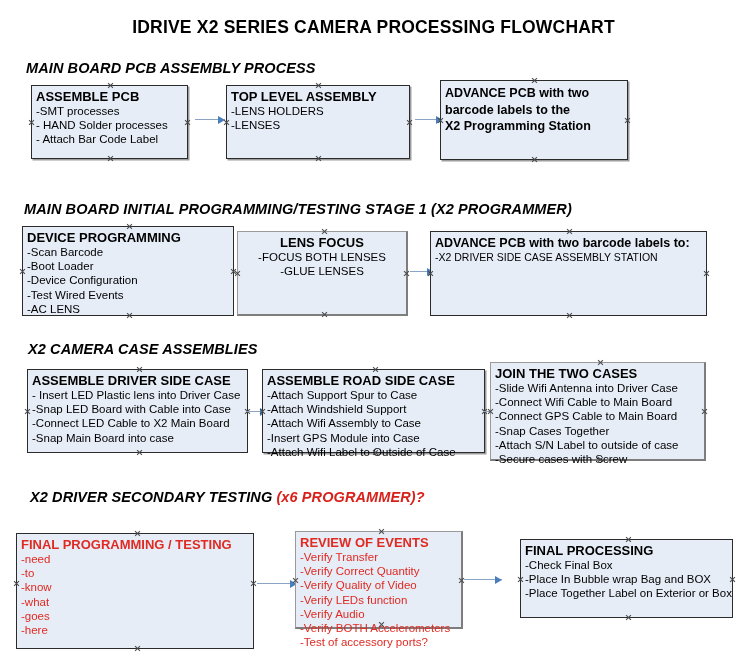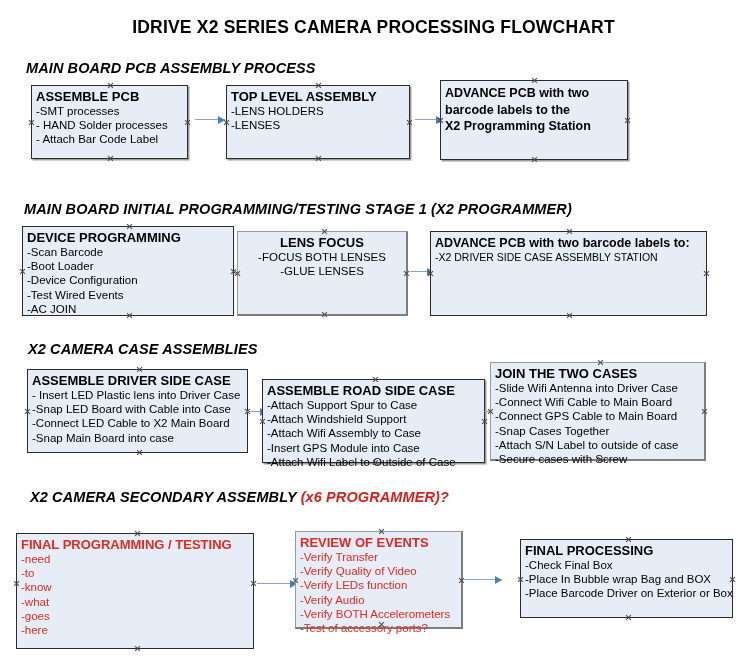--- a/index.html
+++ b/index.html
@@ -204,21 +204,21 @@
     <span>MAIN BOARD INITIAL PROGRAMMING/TESTING STAGE 1 (X2 PROGRAMMER)</span>
   </div>
 
   <div class="box thin" style="left:22px; top:226px; width:212px; height:90px;">
     <div class="box-inner">
       <div class="box-title">DEVICE PROGRAMMING</div>
       <div class="box-line">-Scan Barcode</div>
       <div class="box-line">-Boot Loader</div>
       <div class="box-line">-Device Configuration</div>
       <div class="box-line">-Test Wired Events</div>
-      <div class="box-line">-AC JOIN</div>
+      <div class="box-line">-AC LENS</div>
     </div>
     <span class="handle" style="left:103px; top:-4px;"></span>
     <span class="handle" style="left:103px; bottom:-4px;"></span>
     <span class="handle" style="left:-4px; top:41px;"></span>
     <span class="handle" style="right:-4px; top:41px;"></span>
   </div>
 
   <div class="arrow" style="left:240px; top:267px; width:24px;">
     <span class="shaft"></span>
       <span class="head"></span>
@@ -268,21 +268,21 @@
     <span class="handle" style="left:108px; bottom:-4px;"></span>
     <span class="handle" style="left:-4px; top:38px;"></span>
     <span class="handle" style="right:-4px; top:38px;"></span>
   </div>
 
   <div class="arrow" style="left:247px; top:407px; width:20px;">
     <span class="shaft"></span>
       <span class="head"></span>
   </div>
 
-  <div class="box shadowed" style="left:262px; top:379px; width:223px; height:84px;">
+  <div class="box shadowed" style="left:262px; top:369px; width:223px; height:84px;">
     <div class="box-inner">
       <div class="box-title">ASSEMBLE ROAD SIDE CASE</div>
       <div class="box-line">-Attach Support Spur to Case</div>
       <div class="box-line">-Attach Windshield Support</div>
       <div class="box-line">-Attach Wifi Assembly to Case</div>
       <div class="box-line">-Insert GPS Module into Case</div>
       <div class="box-line">-Attach Wifi Label to Outside of Case</div>
     </div>
     <span class="handle" style="left:109px; top:-4px;"></span>
     <span class="handle" style="left:109px; bottom:-4px;"></span>
@@ -305,21 +305,21 @@
       <div class="box-line">-Attach S/N Label to outside of case</div>
       <div class="box-line">-Secure cases with Screw</div>
     </div>
     <span class="handle" style="left:106px; top:-4px;"></span>
     <span class="handle" style="left:106px; bottom:-4px;"></span>
     <span class="handle" style="left:-4px; top:45px;"></span>
     <span class="handle" style="right:-4px; top:45px;"></span>
   </div>
 
   <div class="section-heading" style="left:30px; top:489px;">
-    <span>X2 CAMERA SECONDARY ASSEMBLY </span><span class="accent">(x6 PROGRAMMER)?</span>
+    <span>X2 DRIVER SECONDARY TESTING </span><span class="accent">(x6 PROGRAMMER)?</span>
   </div>
 
   <div class="box thin red" style="left:16px; top:533px; width:238px; height:116px;">
     <div class="box-inner">
       <div class="box-title">FINAL PROGRAMMING / TESTING</div>
       <div class="box-line">-need</div>
       <div class="box-line">-to</div>
       <div class="box-line">-know</div>
       <div class="box-line">-what</div>
       <div class="box-line">-goes</div>
@@ -333,20 +333,21 @@
 
   <div class="arrow" style="left:257px; top:579px; width:40px;">
     <span class="shaft"></span>
       <span class="head"></span>
   </div>
 
   <div class="box thick red" style="left:295px; top:531px; width:168px; height:98px;">
     <div class="box-inner">
       <div class="box-title">REVIEW OF EVENTS</div>
       <div class="box-line">-Verify Transfer</div>
+      <div class="box-line">-Verify Correct Quantity</div>
       <div class="box-line">-Verify Quality of Video</div>
       <div class="box-line">-Verify LEDs function</div>
       <div class="box-line">-Verify Audio</div>
       <div class="box-line">-Verify BOTH Accelerometers</div>
       <div class="box-line">-Test of accessory ports?</div>
     </div>
     <span class="handle" style="left:82px; top:-4px;"></span>
     <span class="handle" style="left:82px; top:89px;"></span>
     <span class="handle" style="left:-4px; top:45px;"></span>
     <span class="handle" style="right:-4px; top:45px;"></span>
@@ -355,21 +356,21 @@
   <div class="arrow" style="left:464px; top:575px; width:38px;">
     <span class="shaft"></span>
       <span class="head"></span>
   </div>
 
   <div class="box thin" style="left:496px; top:539px; width:213px; height:79px;margin-left:24px;">
     <div class="box-inner">
       <div class="box-title">FINAL PROCESSING</div>
       <div class="box-line"> -Check Final Box</div>
       <div class="box-line">-Place In Bubble wrap Bag and BOX</div>
-      <div class="box-line">-Place Barcode Driver on Exterior or Box</div>
+      <div class="box-line">-Place Together Label on Exterior or Box</div>
     </div>
     <span class="handle" style="left:104px; top:-4px;"></span>
     <span class="handle" style="left:104px; bottom:-4px;"></span>
     <span class="handle" style="left:-4px; top:36px;"></span>
     <span class="handle" style="right:-4px; top:36px;"></span>
   </div>
 
 </div>
 
 </body></html>

